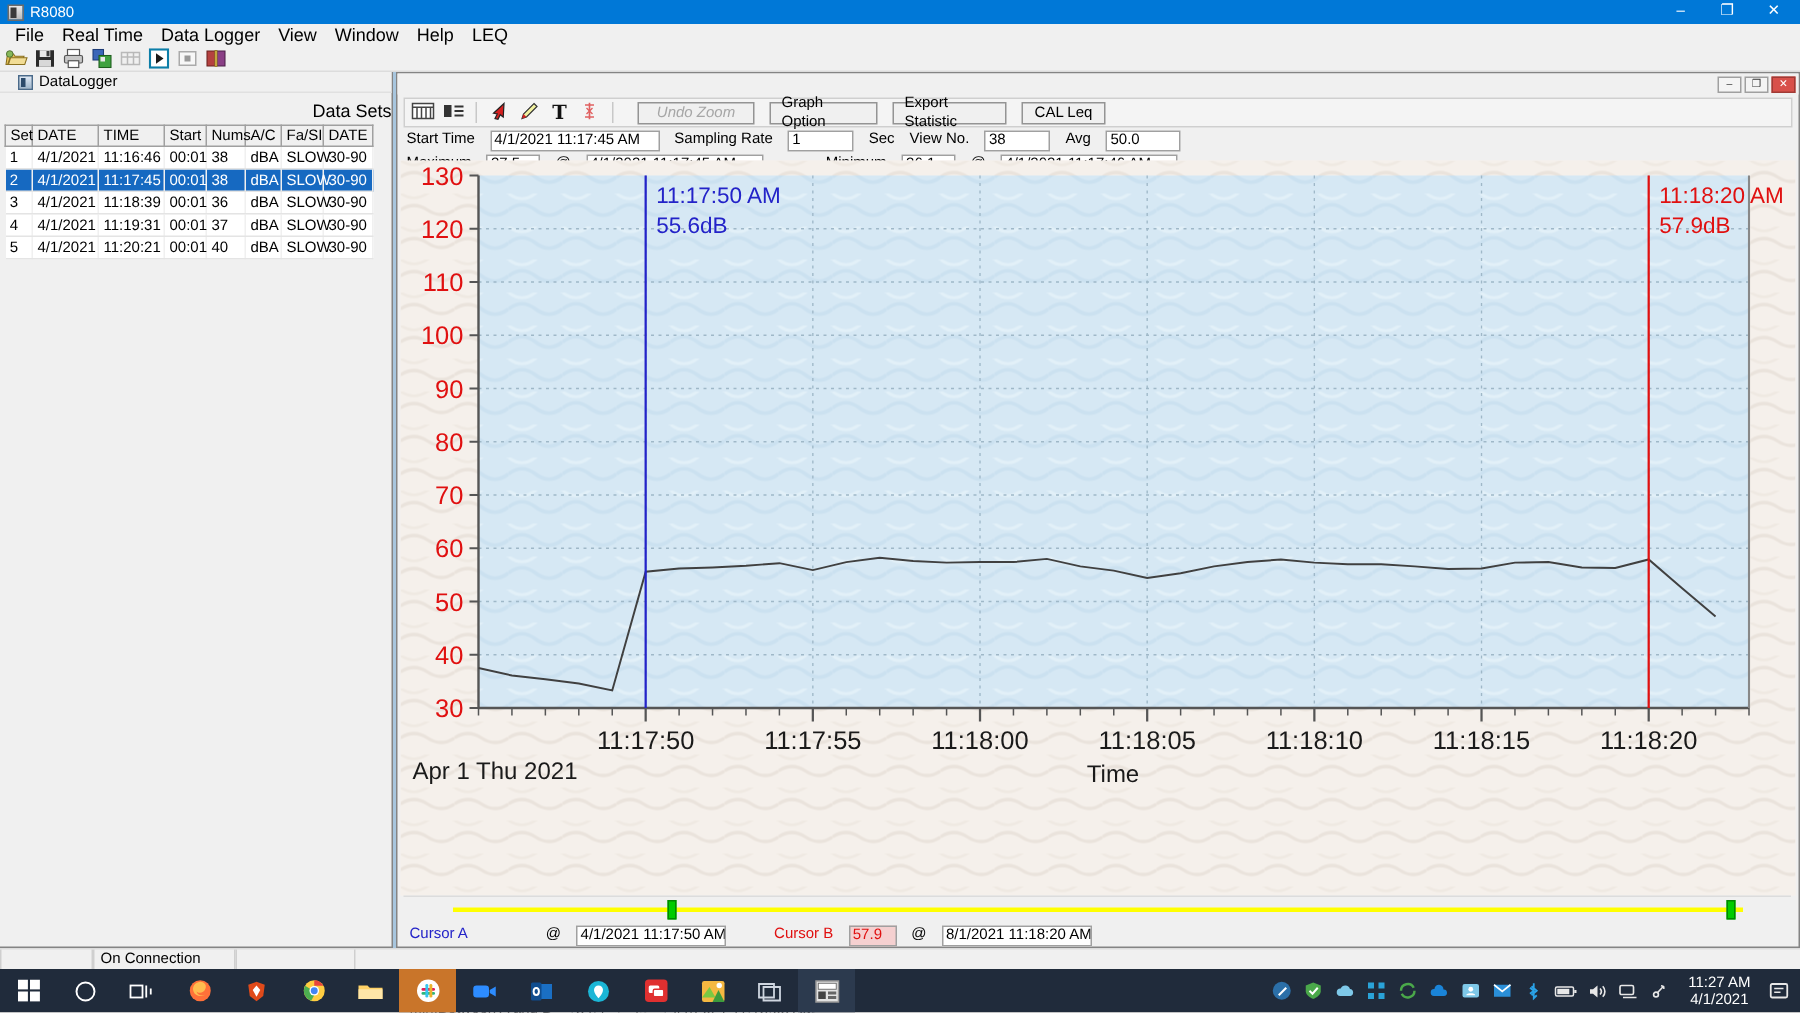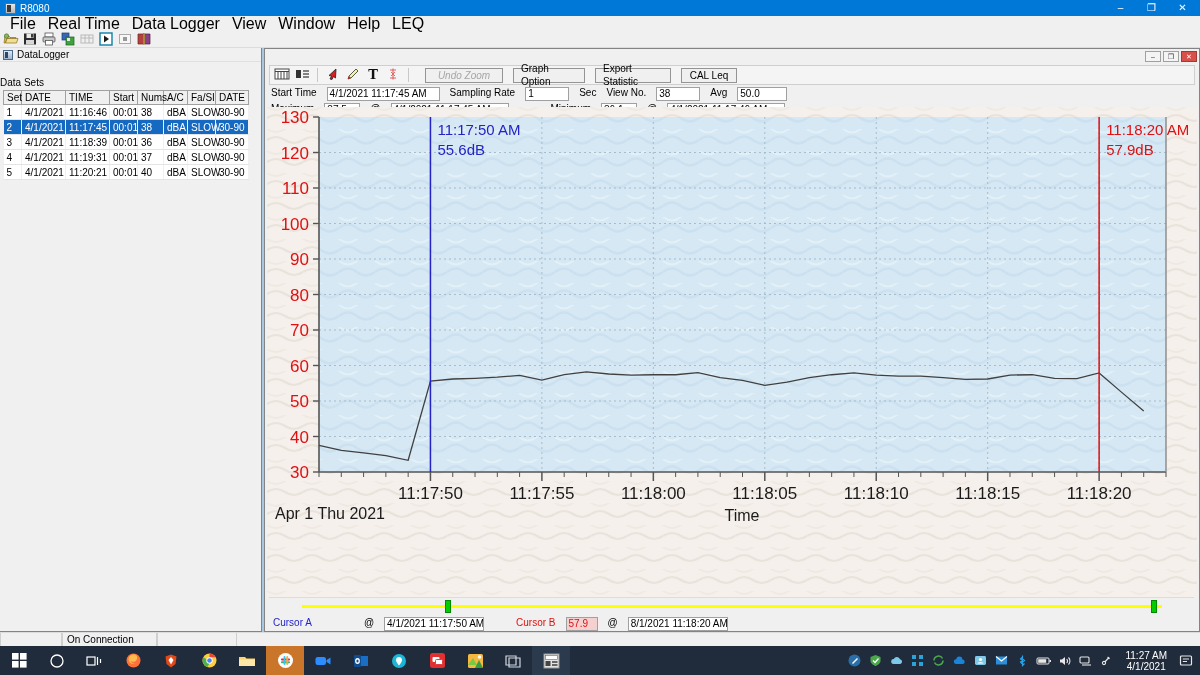--- a/index.html
+++ b/index.html
@@ -33,48 +33,48 @@
   .titlebar .tb-spacer { flex:1 1 auto; }
   .win-btn {
     width:31px; height:16px; display:flex; align-items:center; justify-content:center;
     color:#fff; font-size:10px; line-height:1;
   }
 
   .menubar {
     height:15px; background:#f0f0f0; display:flex; align-items:center;
     padding-left:4px; border-bottom:1px solid #f0f0f0;
   }
-  .menubar .mi { padding:0 6px; font-size:16px; color:#000; line-height:15px; }
+  .menubar .mi { padding:0 6px; font-size:12px; color:#000; line-height:15px; }
 
   .toolbar {
     height:17px; background:#f0f0f0; display:flex; align-items:center;
     padding-left:3px; gap:3px; border-bottom:1px solid #dcdcdc;
   }
   .tb-btn { width:16px; height:16px; position:relative; display:block; }
 
   
   #mdi { position:absolute; left:0; top:48px; width:1200px; height:584px; background:#a8c6de; }
 
   
   #datalogger-window {
     position:absolute; left:0; top:0; width:262px; height:584px;
     background:#f0f0f0; border:1px solid #848484; border-top:none; border-left:none;
   }
   .child-titlebar {
     height:14px; background:#f0f0f0; display:flex; align-items:center;
-    font-size:10px; padding-left:3px; border-bottom:1px solid #e0e0e0;
+    font-size:10px; padding-left:12px; border-bottom:1px solid #e0e0e0;
   }
   .child-titlebar .ct-icon {
     width:10px;height:10px;margin-right:4px;
     background:linear-gradient(#dfe9f5,#9fb6cc); border:1px solid #4a6versions;
     border:1px solid #4a6a8a; position:relative;
   }
   .child-titlebar .ct-icon::after{content:"";position:absolute;left:1px;top:1px;width:3px;height:6px;background:#2b4a6b;}
 
-  .datasets-label { text-align:left; font-size:10px; margin-top:15px; color:#000; }
+  .datasets-label { text-align:right; font-size:12px; margin-top:5px; color:#000; }
 
   table.dsgrid { border-collapse:collapse; font-size:10px; margin-top:2px; table-layout:fixed; width:235px; margin-left:3px;}
   table.dsgrid th {
     background:#f0f0f0; border:1px solid #a0a0a0; font-weight:normal;
     text-align:left; padding:1px 3px; height:14px; color:#000;
   }
   table.dsgrid td {
     border-bottom:1px solid #e4e4e4; border-right:1px solid #f0f0f0;
     padding:1px 3px; height:15px; color:#000; background:#ffffff;
   }

